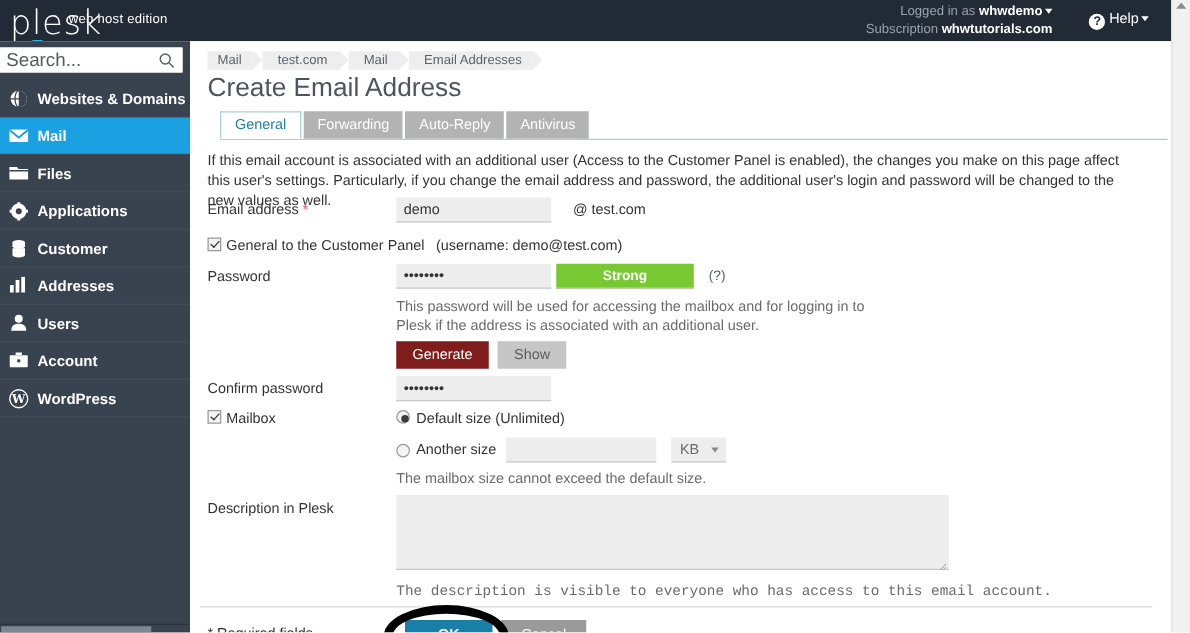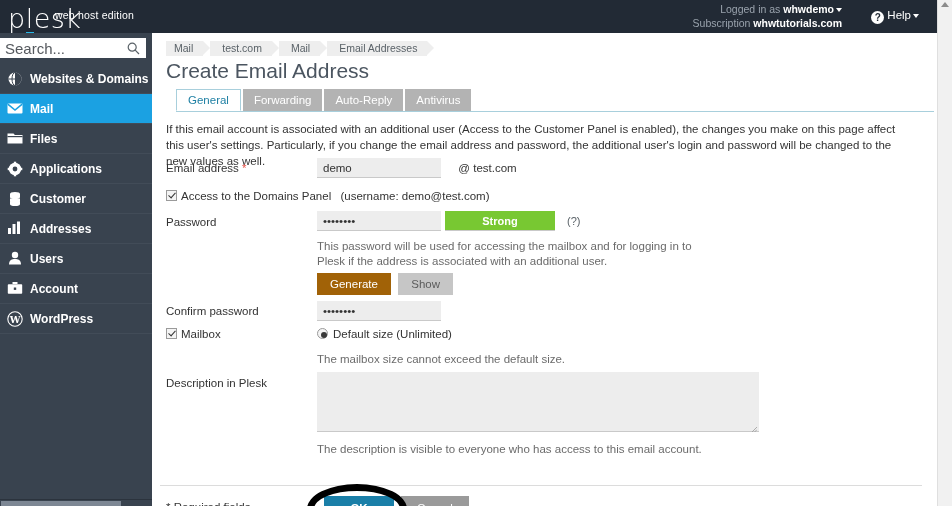--- a/index.html
+++ b/index.html
@@ -166,21 +166,21 @@
   }
   .qmark { font-size: 11px; color: #5a6268; cursor: pointer; }
 
   .hint { font-size: 11.5px; color: #6b6b6b; line-height: 15px; }
 
   .btn {
     display: inline-block; height: 22px; line-height: 22px; padding: 0 13px;
     font-size: 11.5px; color: #ffffff; cursor: pointer; border: 0;
     font-family: "Liberation Sans", sans-serif;
   }
-  .btn-blue { background: #a16207; }
+  .btn-blue { background: #7f1d1d; }
   .btn-grey { background: #c6c6c6; color: #5b5b5b; }
 
   .chkline { font-size: 11.5px; color: #333; }
   .chkbox {
     display: inline-block; width: 11px; height: 11px; background: #f4f4f4;
     border: 1px solid #9a9a9a; vertical-align: -1px; margin-right: 4px;
     position: relative; cursor: pointer;
   }
   .chkbox.checked:after {
     content: ""; position: absolute; left: 3px; top: 0px;
@@ -433,21 +433,21 @@
           <span class="req">*</span>
         </div>
         <div class="ctl" style="top:0;">
           <input class="txt w124" type="text" value="demo" style="">
           <span class="suffix" style="margin-left:14px;">@ test.com</span>
         </div>
       </div>
 
       <div class="row" style="height:25px;">
         <div class="lbl chkline" style="top:4px;">
-          <span class="chkbox checked"></span><span>Access to the Domains Panel</span>
+          <span class="chkbox checked"></span><span>General to the Customer Panel</span>
           <span style="margin-left:6px;">(username: demo@test.com)</span>
         </div>
       </div>
 
       <div class="row" style="height:22px;">
         <div class="lbl" style="top:5px;">Password</div>
         <div class="ctl" style="top:0; display:flex; align-items:flex-start;">
           <input class="txt w124" type="text" value="••••••••" style="">
           <div class="strength" style="margin-left:4px;">Strong</div>
           <span class="qmark" style="margin-left:12px; line-height:20px;">(?)</span>
@@ -474,40 +474,51 @@
 
       <div class="row" style="height:17px;">
         <div class="lbl chkline" style="top:0px;">
           <span class="chkbox checked"></span><span>Mailbox</span>
         </div>
         <div class="ctl chkline" style="top:0px;">
           <span class="radio checked"></span><span>Default size (Unlimited)</span>
         </div>
       </div>
 
+      <div class="row" style="height:24px;">
+        <div class="ctl chkline" style="top:0px; display:flex; align-items:center;">
+          <span class="radio"></span>
+            <span>Another size</span>
+          <input class="txt w120" style="margin-left: 8px;" type="text" value="">
+          <span class="sel" style="margin-left:12px;">
+            <span>KB</span>
+            <i class="arw"></i>
+          </span>
+        </div>
+      </div>
 
       <div class="row" style="height:22px;">
         <div class="ctl hint" style="top:2px;">The mailbox size cannot exceed the default size.</div>
       </div>
 
       <div class="row" style="height:70px;">
         <div class="lbl" style="top:5px;">Description in Plesk</div>
         <div class="ctl" style="top:0; position:absolute;">
           <textarea class="ta" placeholder="" style=""></textarea>
           <svg class="ta-grip" viewBox="0 0 7 7">
             <g stroke="#9a9a9a" stroke-width="0.8">
                 <line x1="7" y1="2" x2="2" y2="7"></line>
                 <line x1="7" y1="4.6" x2="4.6" y2="7"></line>
               </g>
           </svg>
         </div>
       </div>
 
       <div class="row" style="height:20px;">
-        <div class="ctl hint" style="top:0px;">The description is visible to everyone who has access to this email account.</div>
+        <div class="ctl hint" style="top:0px;font-family:Liberation Mono, monospace;">The description is visible to everyone who has access to this email account.</div>
       </div>
 
       <div class="divider"></div>
 
       <div class="footer">
         <div class="reqfields">* Required fields</div>
         <div class="ok-btn">OK</div>
         <div class="cancel-btn">Cancel</div>
         <div class="annot-ellipse"></div>
       </div>

